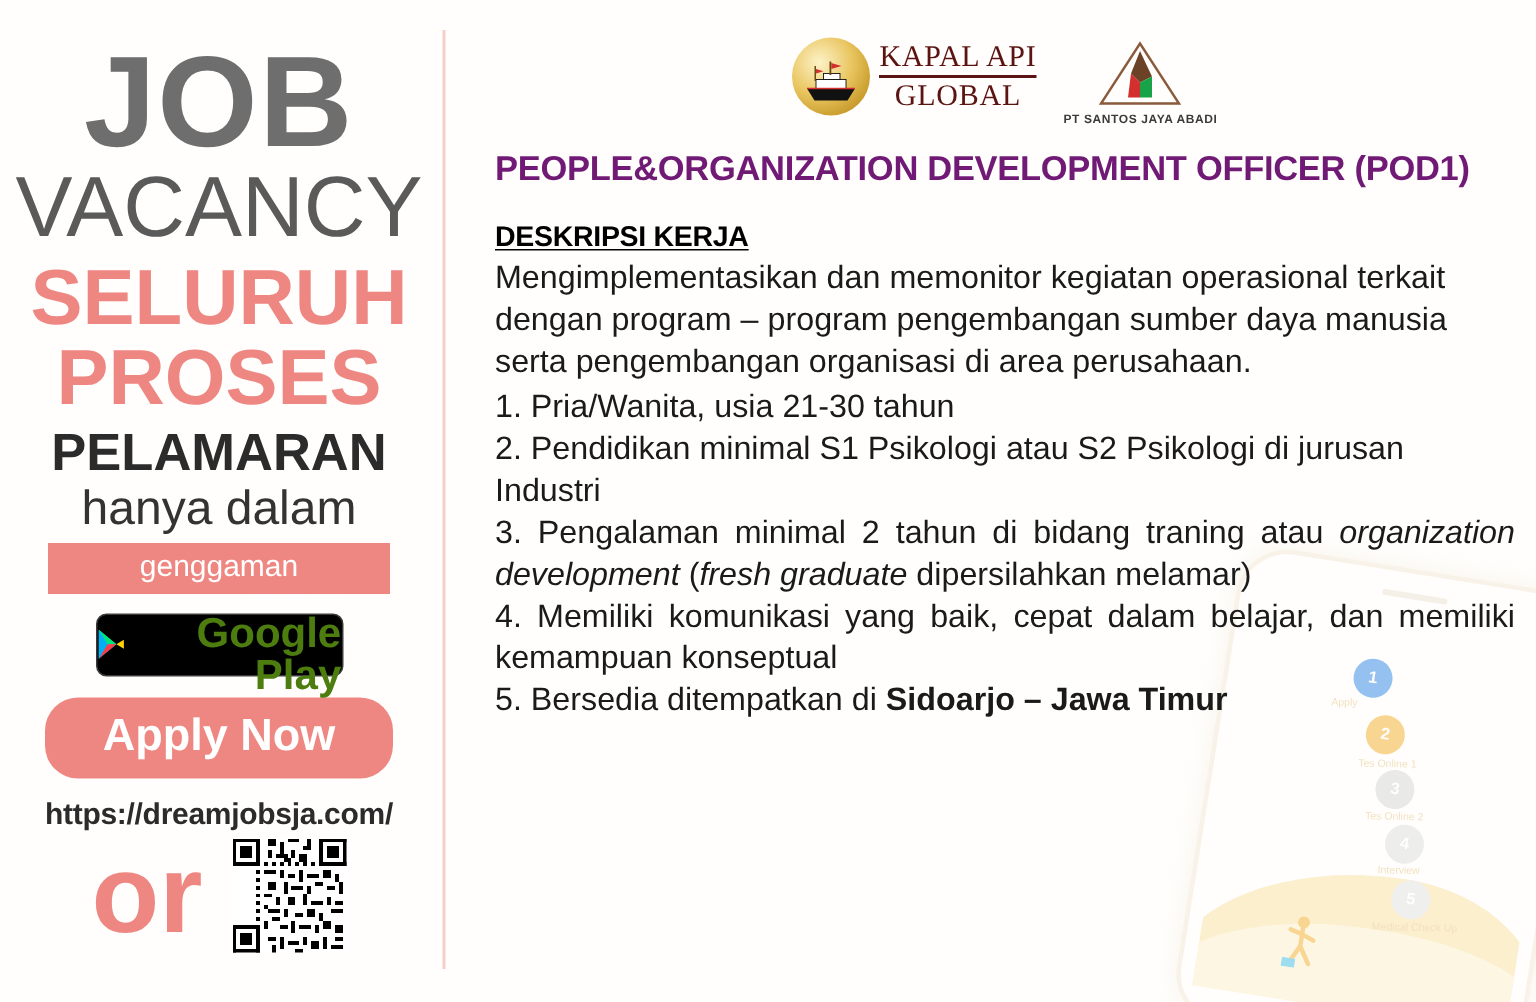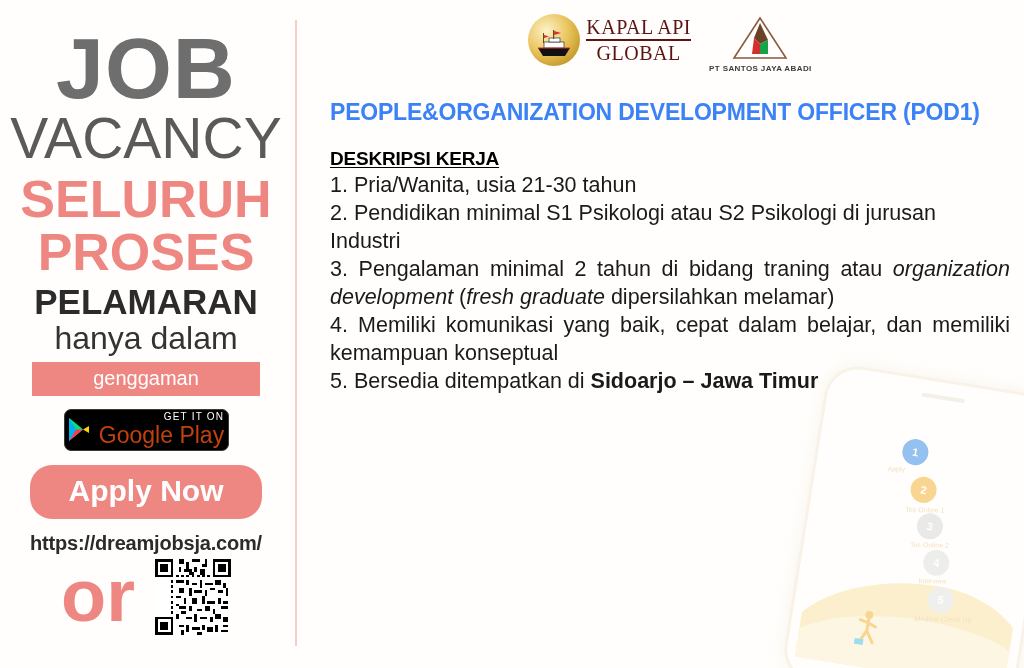--- a/index.html
+++ b/index.html
@@ -182,24 +182,25 @@
   }
   .gp-text { text-align: right; line-height: 1; }
   .gp-top {
     color: #ffffff;
     font-size: 10px;
     letter-spacing: 1.2px;
     display: block;
     margin-bottom: 2px;
   }
   .gp-bottom {
-    color: #c2410c;
-    font-size: 23px;
+    color: #4d7c0f;
+    font-size: 28px;
     display: block;
     letter-spacing: 0px;
+    font-weight: bold;
   }
 
   
   .apply-btn {
     margin: 14px 30px 0 30px;
     background: #ee8782;
     border-radius: 22px;
     padding: 9px 0 11px 0;
   }
   .apply-btn span {
@@ -244,21 +245,21 @@
     width: 680px;
     height: 668px;
     z-index: 2;
   }
 
   .logo-row {
     display: flex;
     align-items: flex-start;
     justify-content: center;
     gap: 18px;
-    padding-top: 14px;
+    padding-top: 25px;
     height: 84px;
   }
   .kapal-logo { display: flex; align-items: center; gap: 6px; }
   .kapal-emblem {
     width: 52px; height: 52px;
     border-radius: 50%;
     background: radial-gradient(circle at 35% 32%, #fdf2c8 0%, #e9c55f 45%, #c79a2a 78%, #a8801c 100%);
     position: relative;
     overflow: hidden;
     flex: 0 0 auto;
@@ -285,21 +286,21 @@
     color: #3b3b3b;
     letter-spacing: 0.4px;
     margin-top: 2px;
     white-space: nowrap;
     font-weight: bold;
   }
 
   .job-title {
     font-size: 23px;
     font-weight: bold;
-    color: #3b82f6;
+    color: #701a75;
     line-height: 1.22;
     letter-spacing: -0.2px;
     margin-top: 14px;
     position: relative;
     z-index: 3;
   }
 
   .section-head {
     font-size: 19px;
     font-weight: bold;
@@ -537,20 +538,21 @@
           <path d="M24 24 L30 30 L30 40 L22 40 Z" fill="#d32f2f"></path>
           <path d="M30 30 L38 26 L38 40 L30 40 Z" fill="#18a349"></path>
         </svg>
         <div class="santos-name">PT SANTOS JAYA ABADI</div>
       </div>
     </div>
 
     <div class="job-title">PEOPLE&amp;ORGANIZATION DEVELOPMENT OFFICER (POD1)</div>
 
     <div class="section-head">DESKRIPSI KERJA</div>
+    <div class="desc-body">Mengimplementasikan dan memonitor kegiatan operasional terkait dengan program – program pengembangan sumber daya manusia serta pengembangan organisasi di area perusahaan.</div>
 
     <div class="req-list" id="req-list">
         <div class="req-item">1. Pria/Wanita, usia 21-30 tahun</div>
         <div class="req-item">2. Pendidikan minimal S1 Psikologi atau S2 Psikologi di jurusan Industri</div>
         <div class="req-item justify">3. Pengalaman minimal 2 tahun di bidang traning atau <i>organization development</i> (<i>fresh graduate</i> dipersilahkan melamar)</div>
         <div class="req-item justify">4. Memiliki komunikasi yang baik, cepat dalam belajar, dan memiliki kemampuan konseptual</div>
         <div class="req-item">5. Bersedia ditempatkan di <b>Sidoarjo – Jawa Timur</b></div>
       </div>
 
   </div>

